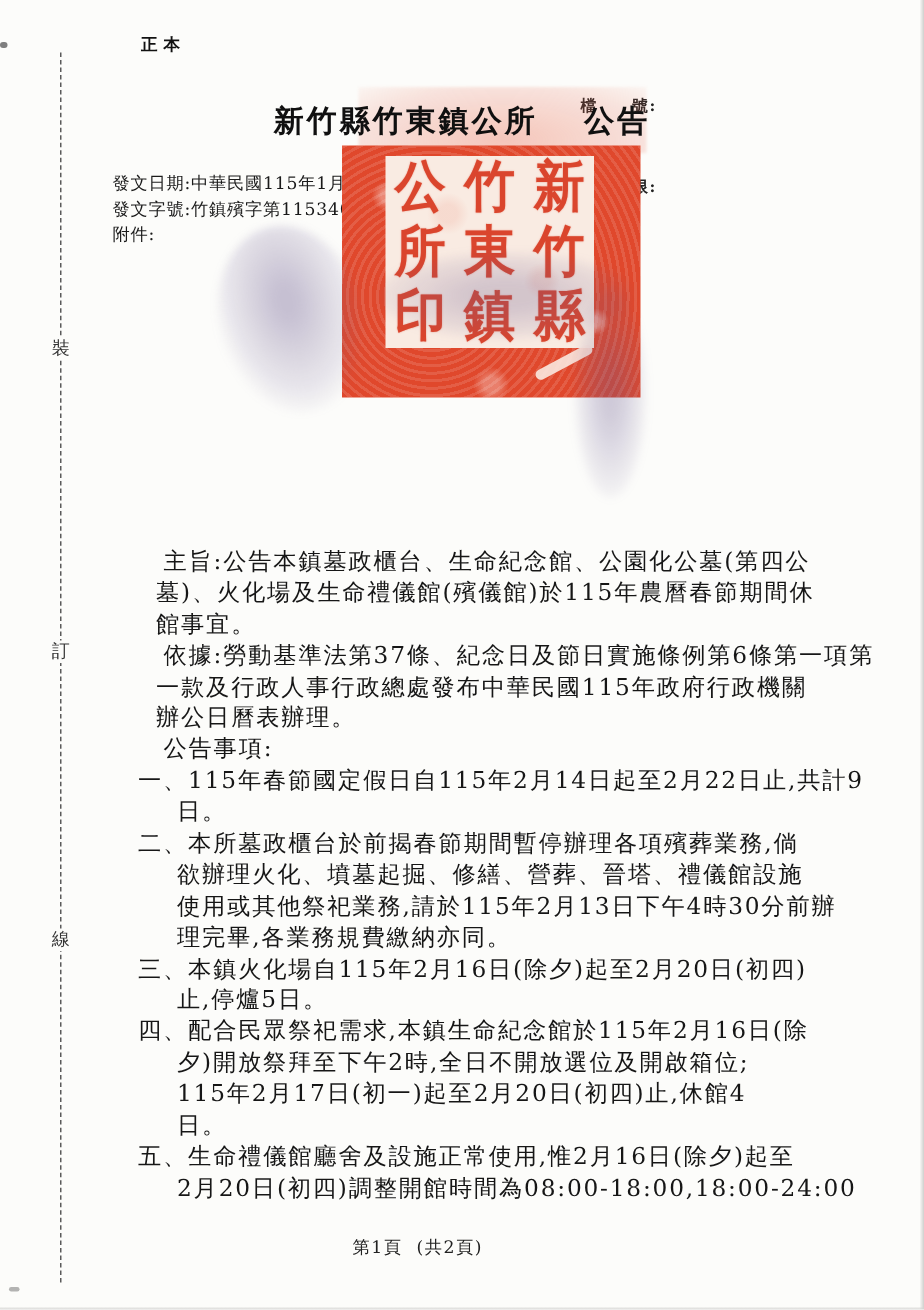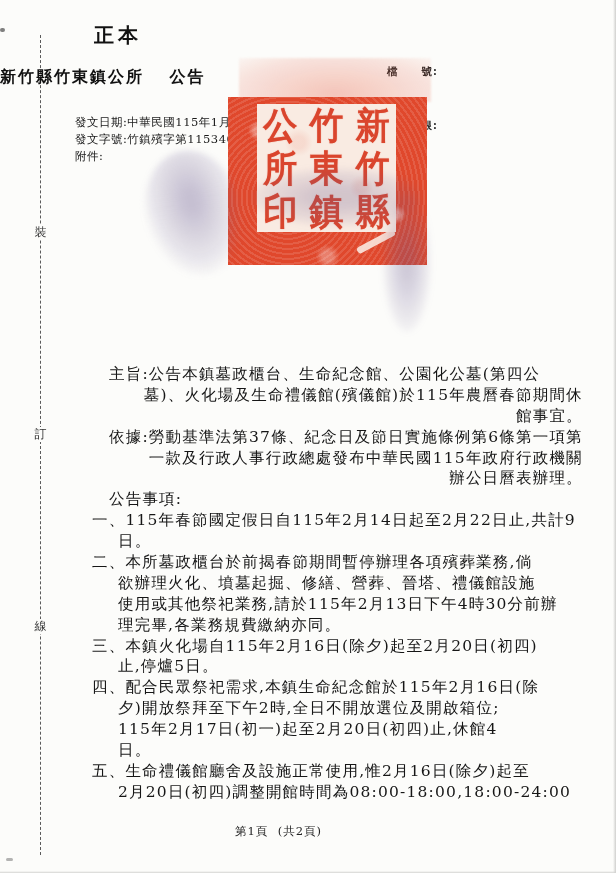--- a/index.html
+++ b/index.html
@@ -20,28 +20,28 @@
 
   
   .binding-line { position:absolute; left:40px; top:35px; height:820px; width:0;
     border-left:1.5px dashed #5a5a5a; }
   .binding-char { position:absolute; left:33px; width:15px; text-align:center;
     font-size:12px; color:#333; background:#fcfcfa; line-height:15px; }
   .bind-1 { top:225px; } .bind-2 { top:427px; } .bind-3 { top:619px; }
   .speck-a { position:absolute; left:0; top:28px; width:5px; height:4px; background:#4a4a4a; border-radius:2px; opacity:.7; }
   .speck-b { position:absolute; left:6px; top:858px; width:7px; height:3px; background:#6a6a6a; border-radius:2px; opacity:.5; }
 
-  .copy-label { position:absolute; left:94px; top:22px; font-size:20px; font-weight:700;
+  .copy-label { position:absolute; left:94px; top:22px; font-size:11px; font-weight:700;
     letter-spacing:4px; color:#111; }
 
   .file-block { position:absolute; left:387px; top:26px; font-size:10.5px; font-weight:600;
     color:#222; line-height:18px; letter-spacing:1px; white-space:pre; }
 
-  .doc-title { position:absolute; left:0; top:67px; width:616px; text-align:left;
-    font-size:16px; font-weight:600; letter-spacing:2px; color:#101010; white-space:pre; }
+  .doc-title { position:absolute; left:0; top:67px; width:616px; text-align:center;
+    font-size:20px; font-weight:600; letter-spacing:2px; color:#101010; white-space:pre; }
 
   .meta-block { position:absolute; left:75px; top:114px; font-size:11.5px; line-height:17px;
     color:#1a1a1a; letter-spacing:0.5px; }
 
   
   .seal-wash { position:absolute; left:239px; top:58px; width:192px; height:44px;
     background:radial-gradient(ellipse at 50% 80%, rgba(232,108,82,0.38), rgba(232,108,82,0.18) 70%, rgba(232,108,82,0.05));
     filter:blur(1px); }
   .seal { position:absolute; left:228px; top:97px; width:199px; height:168px;
     background:
@@ -71,21 +71,21 @@
   .bleed-2 { left:252px; top:168px; width:170px; height:58px;
     background:radial-gradient(ellipse, rgba(104,88,142,0.26) 20%, rgba(104,88,142,0.10) 60%, transparent 80%); }
   .bleed-3 { left:383px; top:192px; width:48px; height:140px;
     background:radial-gradient(ellipse, rgba(104,88,142,0.30) 15%, rgba(104,88,142,0.10) 60%, transparent 80%); }
 
   
   .body-text { position:absolute; left:73px; top:364px; font-size:15.5px; line-height:20.9px;
     letter-spacing:1.2px; color:#161616; white-space:pre; }
   .line { height:20.9px; }
   .line.label { padding-left:0;margin-left:36px; }
-  .line.cont2 { padding-left:31px;text-align:right; }
+  .line.cont2 { padding-left:31px; }
   .line.item  { padding-left:19px; }
   .line.cont3 { padding-left:45px; }
 
   .page-footer { position:absolute; left:0; top:824px; width:557px; text-align:center;
     font-size:11.5px; color:#222; letter-spacing:1px; white-space:pre; }
 </style>
 </head>
 <body>
 
 <div class="page">

